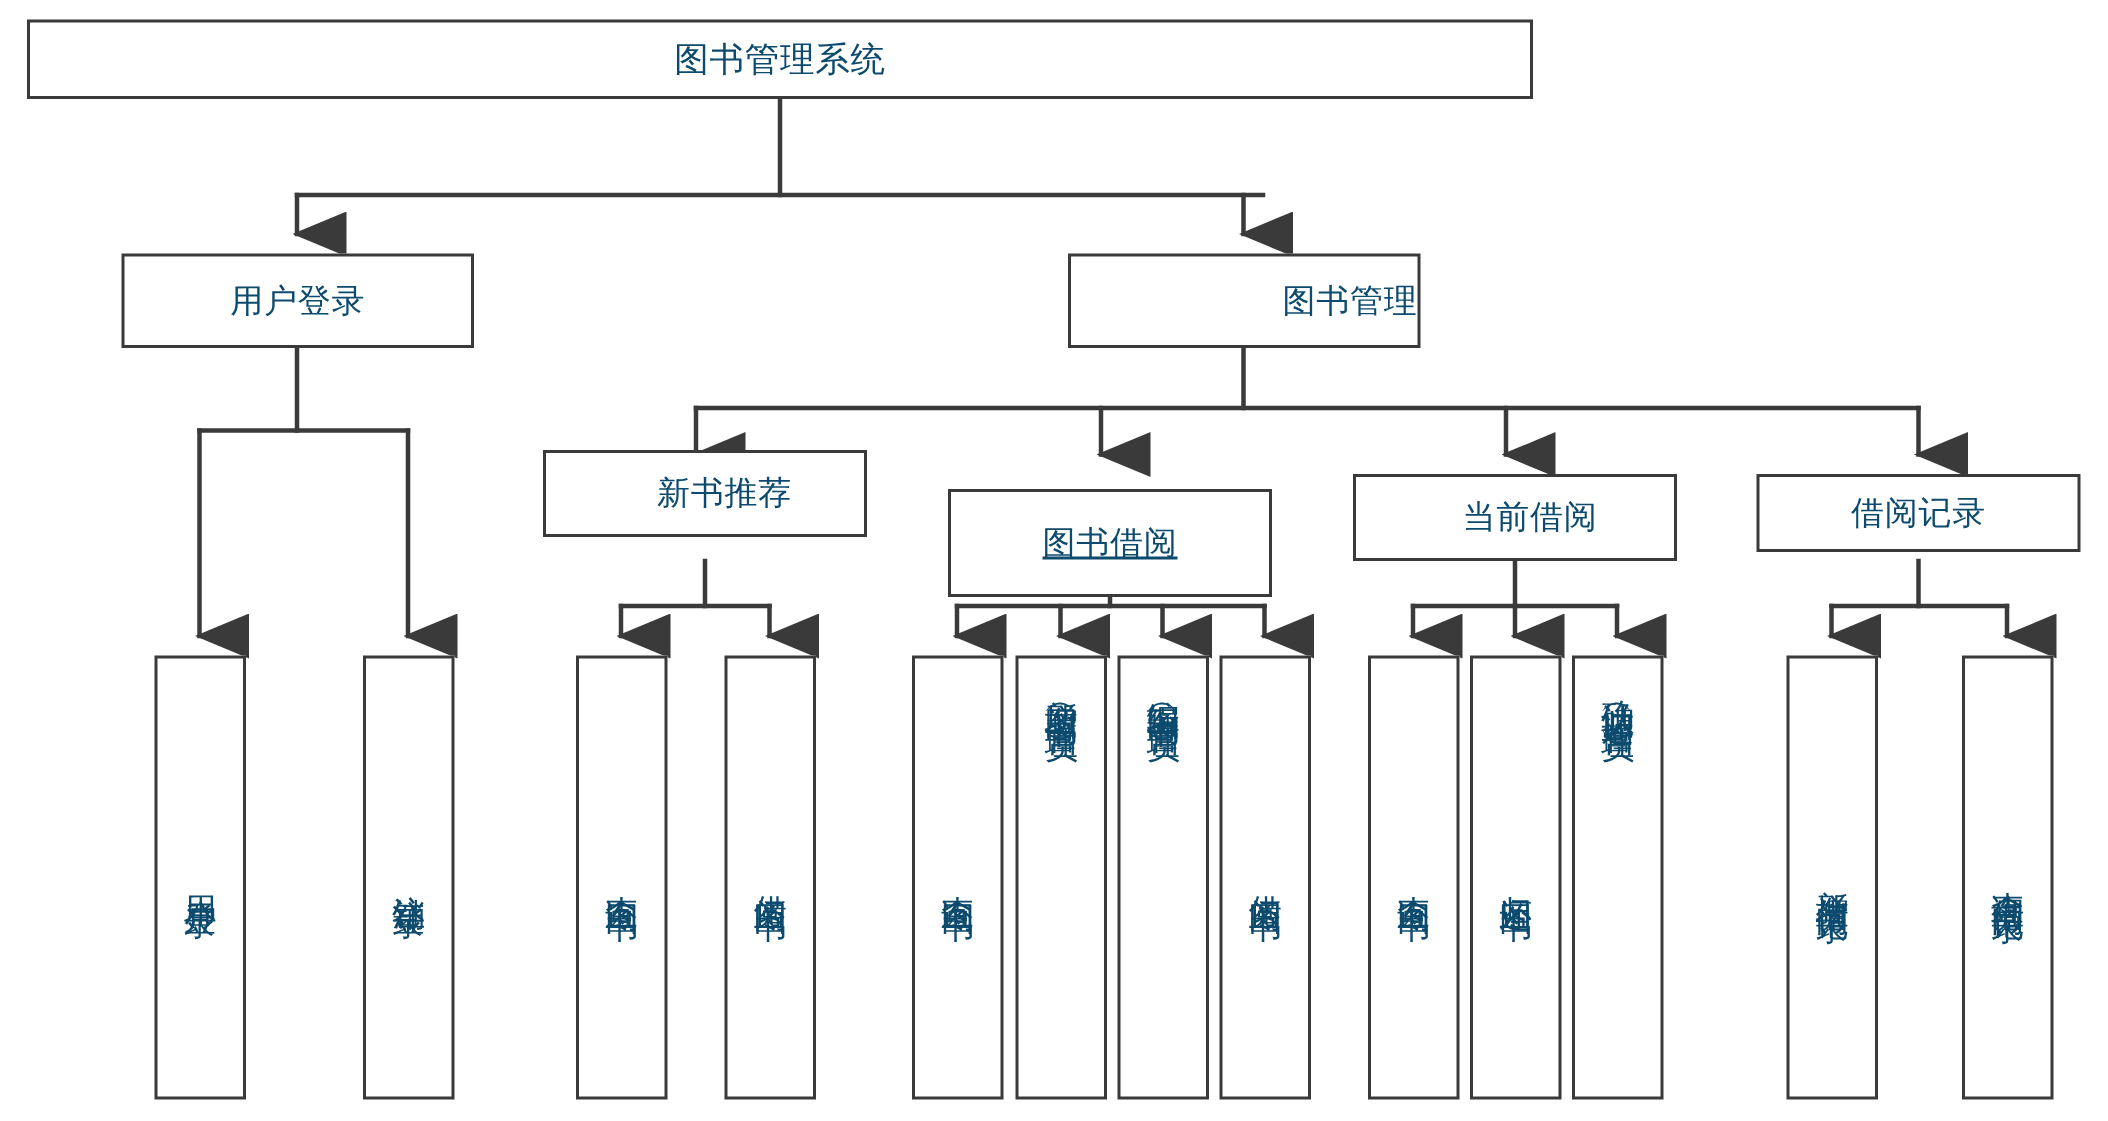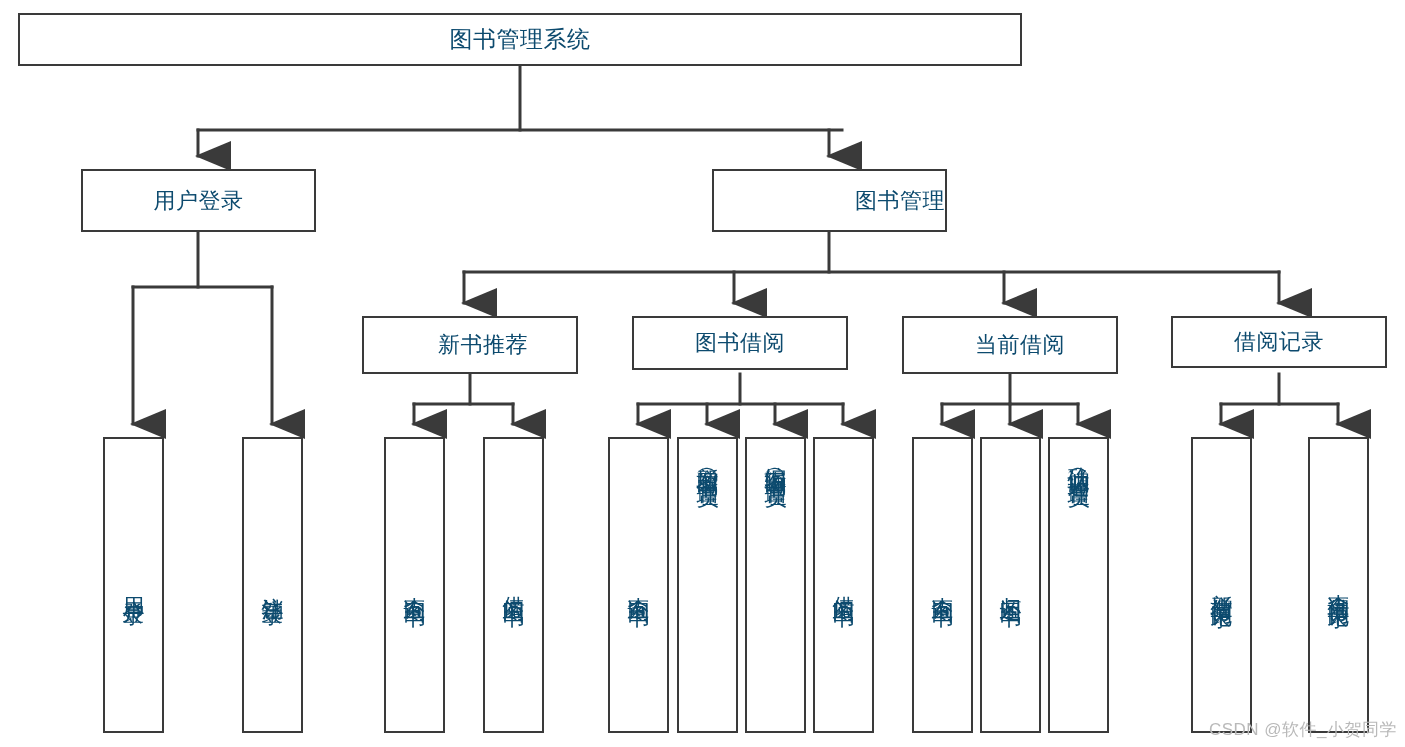--- a/index.html
+++ b/index.html
@@ -134,24 +134,24 @@
     <span class="lbl">图书管理系统</span>
   </div>
 
   <div class="node h" style="left:81px;top:169px;width:235px;height:63px;">
     <span class="lbl">用户登录</span>
   </div>
   <div class="node h" style="left:712px;top:169px;width:235px;height:63px;justify-content:flex-end;">
     <span class="lbl">图书管理</span>
   </div>
 
-  <div class="node h" style="left:362px;top:316px;width:216px;height:58px;padding-left:26px;">
+  <div class="node h" style="left:362px;top:300px;width:216px;height:58px;padding-left:26px;">
     <span class="lbl">新书推荐</span>
   </div>
-  <div class="node h" style="left:632px;top:316px;width:216px;height:54px;">
+  <div class="node h" style="left:632px;top:326px;width:216px;height:72px;text-decoration:underline;">
     <span class="lbl">图书借阅</span>
   </div>
   <div class="node h" style="left:902px;top:316px;width:216px;height:58px;padding-left:20px;">
     <span class="lbl">当前借阅</span>
   </div>
   <div class="node h" style="left:1171px;top:316px;width:216px;height:52px;">
     <span class="lbl">借阅记录</span>
   </div>
 
   <div class="node v mid" style="left:103px;top:437px;width:61px;height:296px;">
@@ -191,15 +191,14 @@
     <span class="lbl">确认归还（管理员）</span>
   </div>
 
   <div class="node v mid" style="left:1191px;top:437px;width:61px;height:296px;">
     <span class="lbl">新增借阅记录</span>
   </div>
   <div class="node v mid" style="left:1308px;top:437px;width:61px;height:296px;">
     <span class="lbl">查询借阅记录</span>
   </div>
 
-  <div id="watermark">CSDN @软件_小贺同学</div>
 
 </div>
 
 </body></html>

